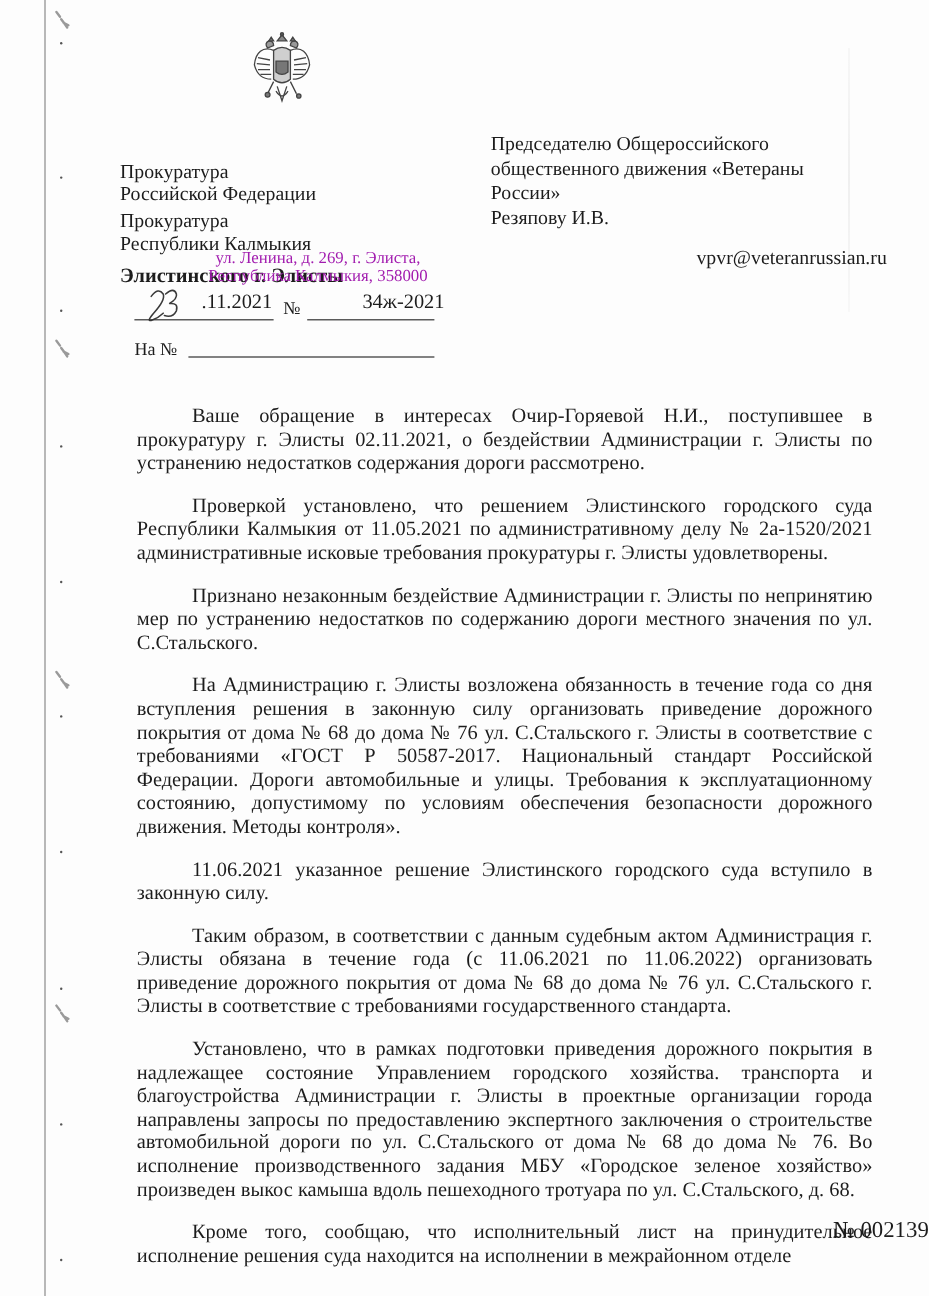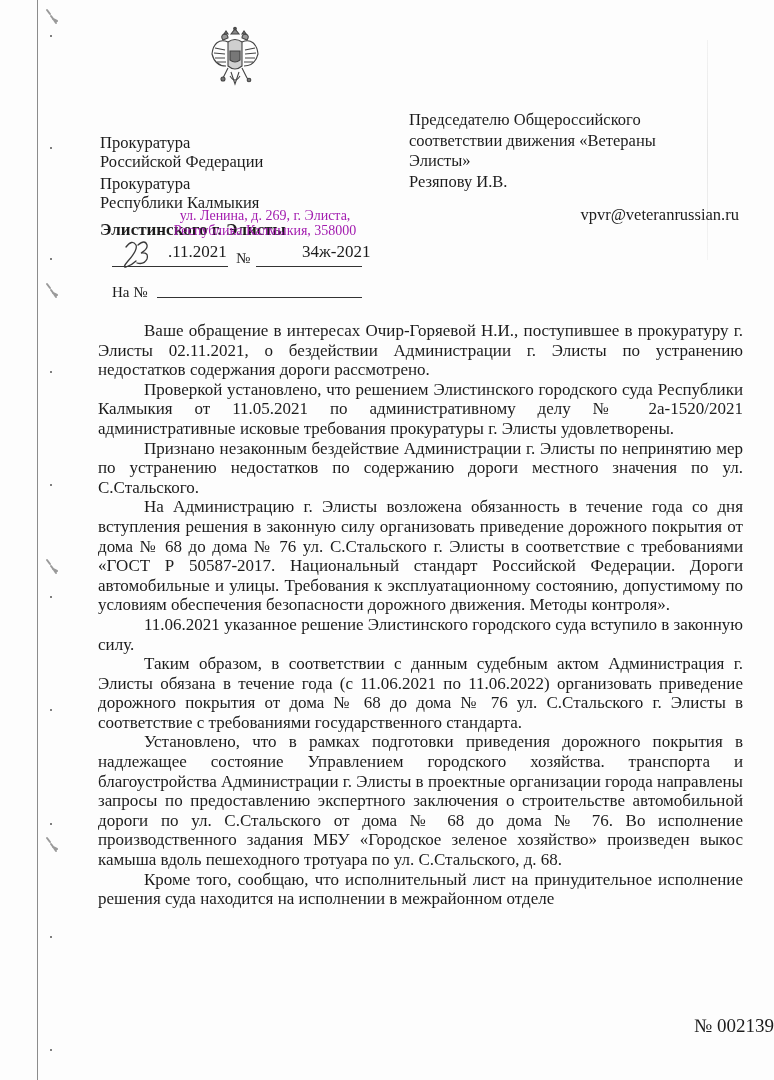--- a/index.html
+++ b/index.html
@@ -164,21 +164,21 @@
     .body-text {
       position: absolute;
       left: 98px;
       top: 321px;
       width: 645px;
       font-size: 17px;
       line-height: 19.6px;
       text-align: justify;
     }
     .body-text p {
-      margin: 0;
+      margin: 16px;
       text-indent: 46px;
       text-align: justify;
     }
     .doc-number {
       position: absolute;
       left: 0;
       width: 774px;
       top: 1015px;
       text-align: right;
       font-size: 19px;
@@ -267,22 +267,22 @@
   <div class="num-underline"></div>
 </div>
 
 <div class="ref-line">
   <span>На №</span>
   <div class="ref-underline"></div>
 </div>
 
 <div class="recipient">
   <div>Председателю Общероссийского</div>
-  <div>соответствии движения «Ветераны</div>
-  <div>Элисты»</div>
+  <div>общественного движения «Ветераны</div>
+  <div>России»</div>
   <div>Резяпову И.В.</div>
   <div class="email">vpvr@veteranrussian.ru</div>
 </div>
 
 <div class="body-text">
   <p>Ваше обращение в интересах Очир-Горяевой Н.И., поступившее в прокуратуру г. Элисты 02.11.2021, о бездействии Администрации г. Элисты по устранению недостатков содержания дороги рассмотрено.</p>
   <p>Проверкой установлено, что решением Элистинского городского суда Республики Калмыкия от 11.05.2021 по административному делу № 2а-1520/2021 административные исковые требования прокуратуры г. Элисты удовлетворены.</p>
   <p>Признано незаконным бездействие Администрации г. Элисты по непринятию мер по устранению недостатков по содержанию дороги местного значения по ул. С.Стальского.</p>
   <p>На Администрацию г. Элисты возложена обязанность в течение года со дня вступления решения в законную силу организовать приведение дорожного покрытия от дома № 68 до дома № 76 ул. С.Стальского г. Элисты в соответствие с требованиями «ГОСТ Р 50587-2017. Национальный стандарт Российской Федерации. Дороги автомобильные и улицы. Требования к эксплуатационному состоянию, допустимому по условиям обеспечения безопасности дорожного движения. Методы контроля».</p>
   <p>11.06.2021 указанное решение Элистинского городского суда вступило в законную силу.</p>

